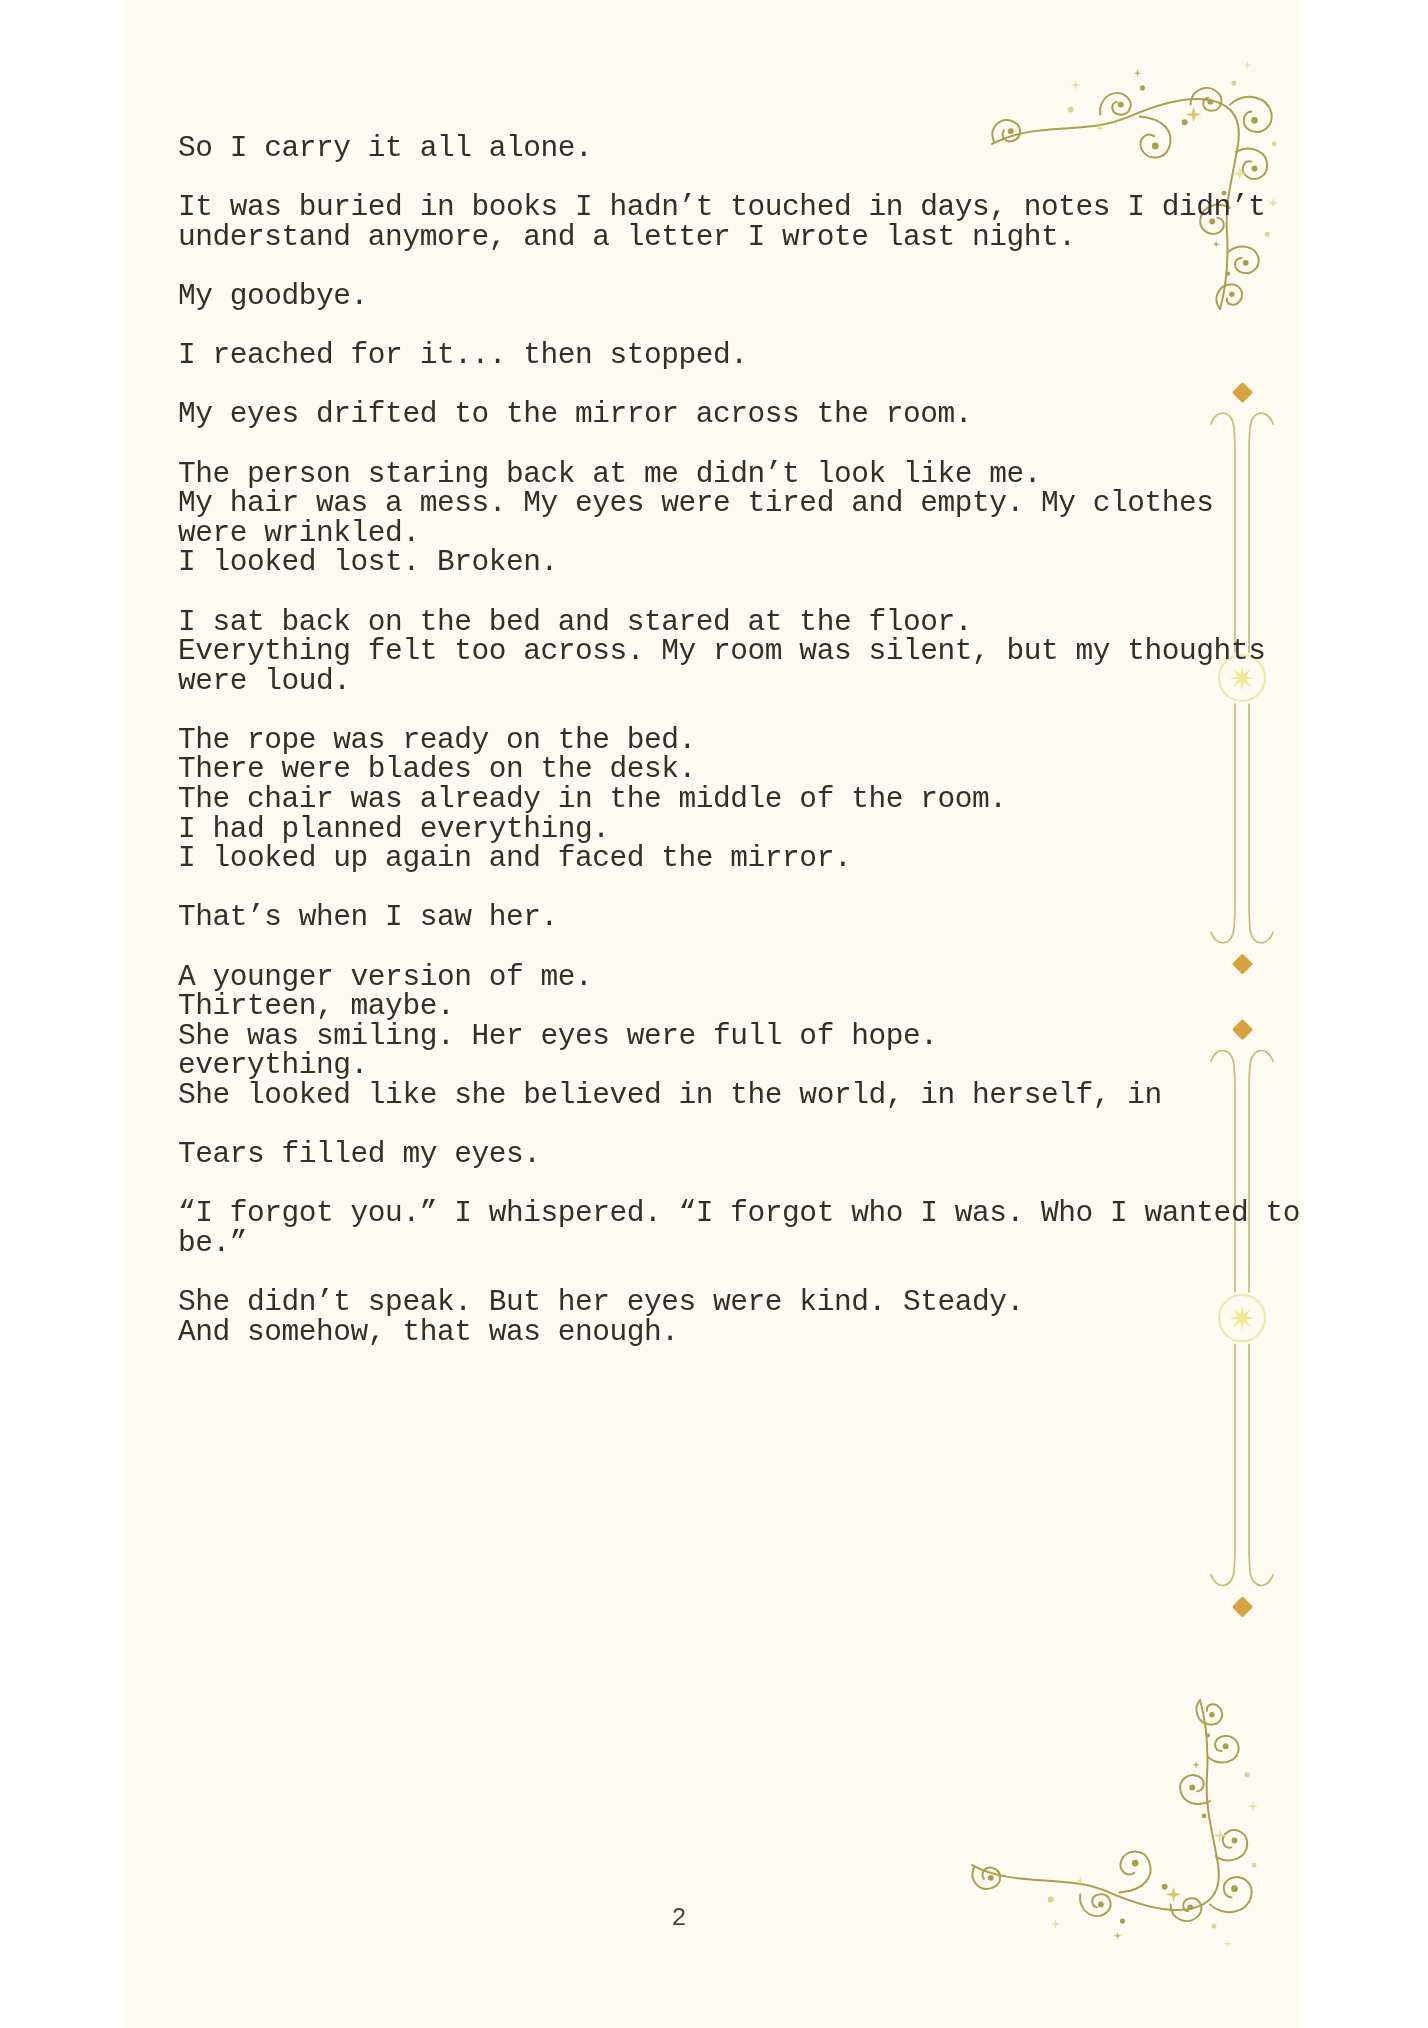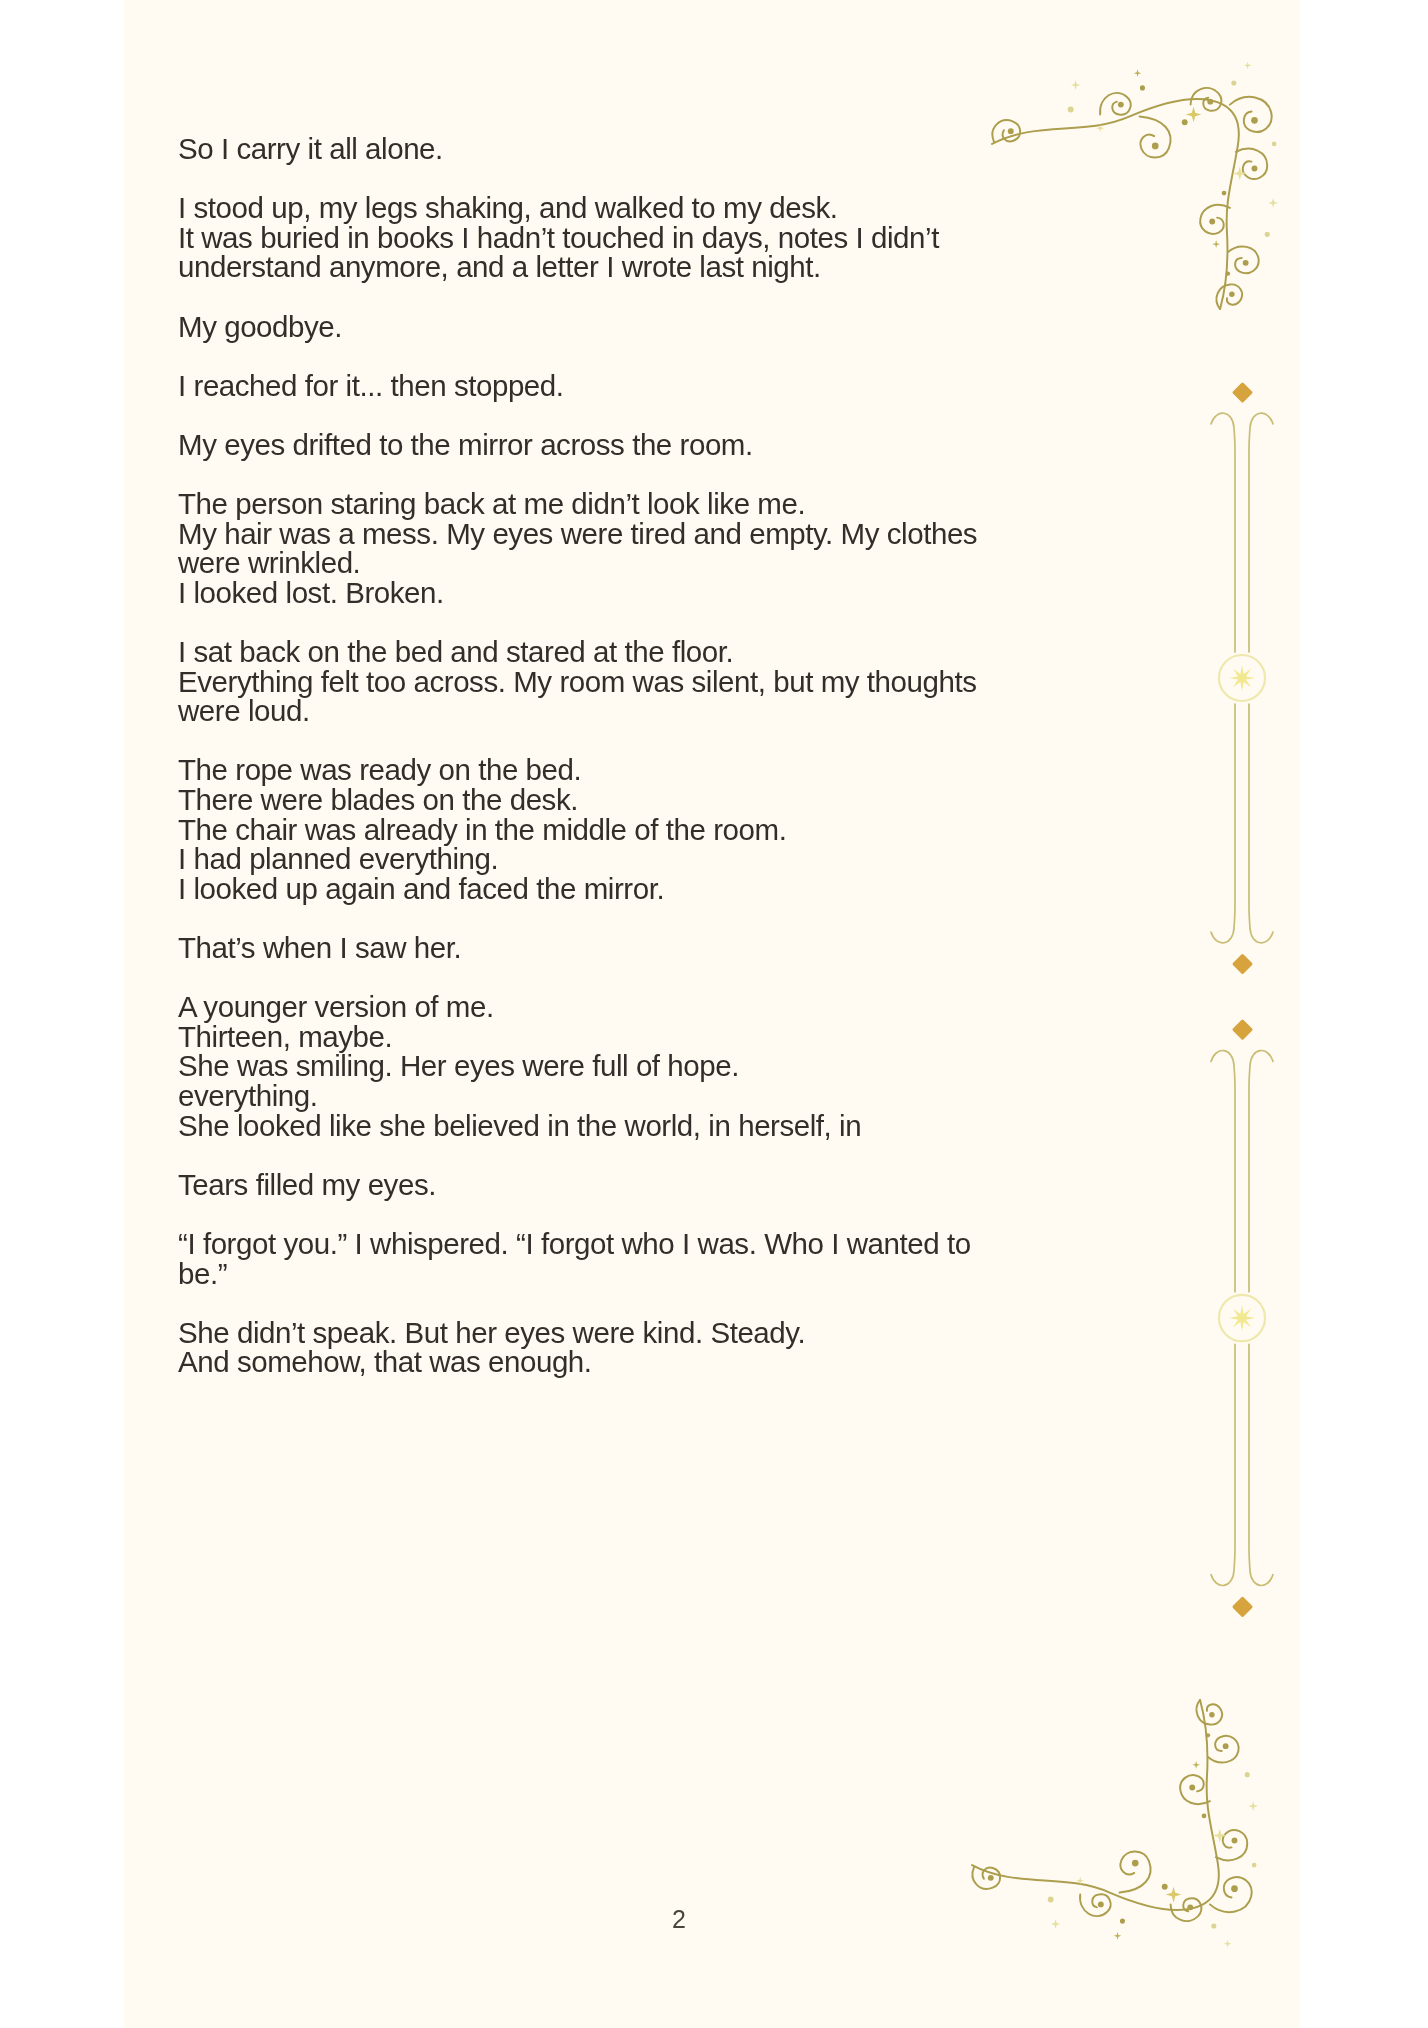--- a/index.html
+++ b/index.html
@@ -1,16 +1,16 @@
 <!DOCTYPE html>
 <html><head>
 <meta charset="utf-8">
 <style>
   html,body{margin:0;padding:0;background:#ffffff;width:1428px;height:2028px;overflow:hidden;}
-  .stage{position:relative;width:1428px;height:1740px;background:#ffffff;font-family:Liberation Sans, sans-serif;}
+  .stage{position:relative;width:1428px;height:1740px;background:#ffffff;font-family:Liberation Mono, monospace;}
   .sheet{position:absolute;left:124px;top:0;width:1176px;height:2028px;background:#FFFBF3;}
   .text-column{position:absolute;left:54px;top:134px;width:880px;color:#332E29;
     font-size:29.5px;line-height:29.6px;letter-spacing:-0.015em;}
   .paragraph{margin:0 0 29.6px 0;}
   .text-line{white-space:nowrap;}
   .page-number{position:absolute;left:0;top:1906px;width:1110px;text-align:center;
     color:#4A443C;font-size:25px;line-height:26px;}
   .deco{position:absolute;pointer-events:none;}
   .flourish-top-right{left:858px;top:26px;width:315px;height:285px;}
   .flourish-bottom-right{left:838px;top:1698px;width:315px;height:285px;transform:scale(1,-1);}
@@ -104,21 +104,20 @@
 
     <svg class="deco flourish-bottom-right" viewBox="0 0 320 290">
       <use href="#corner-flourish"></use>
     </svg>
 
     <div class="text-column" id="text-column">
         <div class="paragraph">
           <div class="text-line">So I carry it all alone.</div>
         </div>
         <div class="paragraph">
-          <div class="text-line">I stood up, my legs shaking, and walked to my desk.</div>
           <div class="text-line">It was buried in books I hadn’t touched in days, notes I didn’t</div>
           <div class="text-line">understand anymore, and a letter I wrote last night.</div>
         </div>
         <div class="paragraph">
           <div class="text-line">My goodbye.</div>
         </div>
         <div class="paragraph">
           <div class="text-line">I reached for it... then stopped.</div>
         </div>
         <div class="paragraph">

